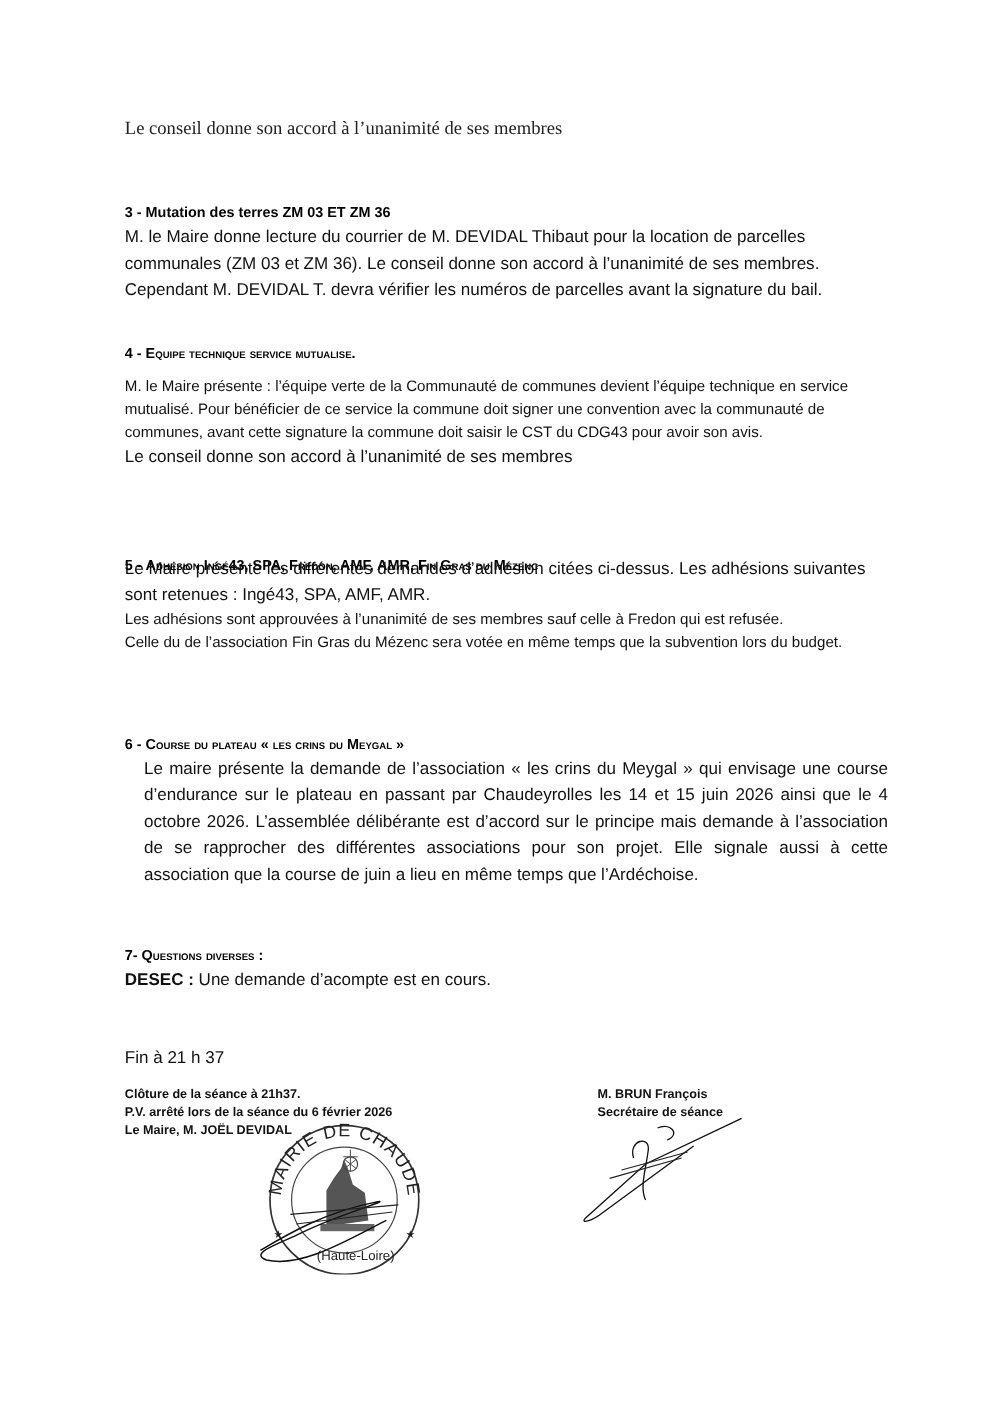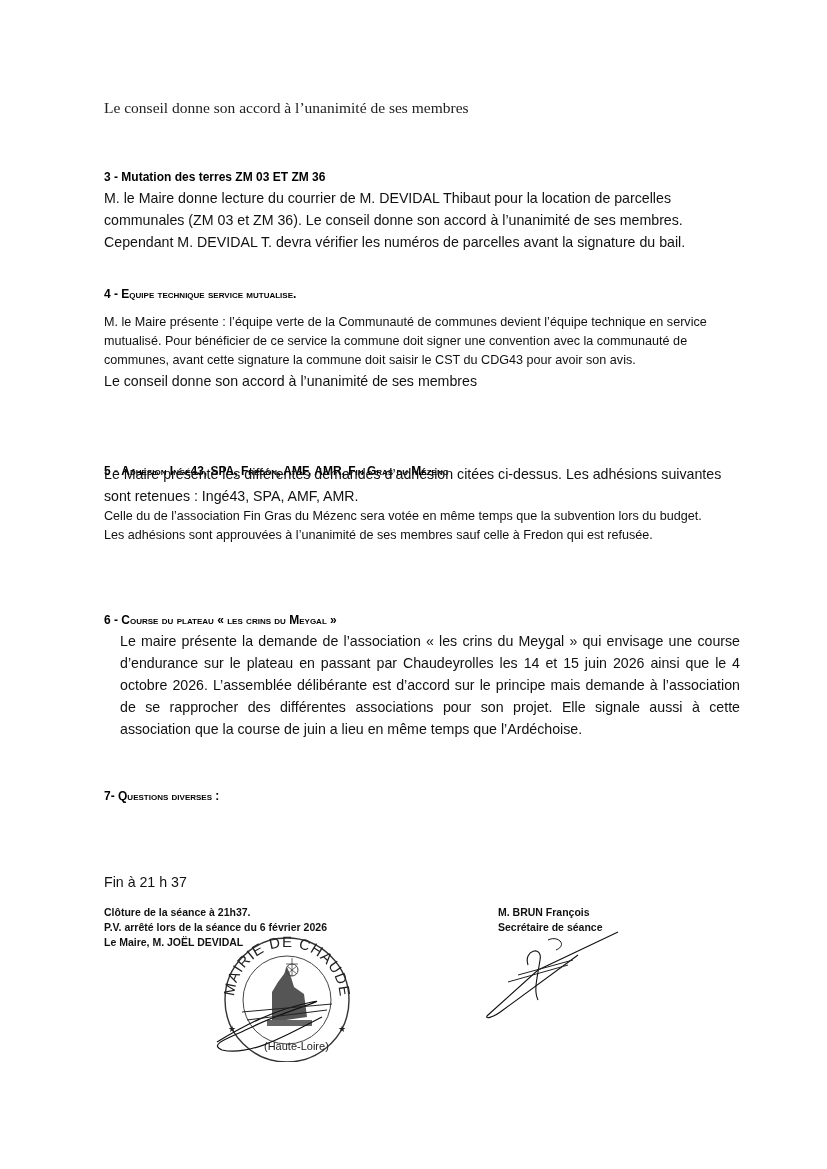--- a/index.html
+++ b/index.html
@@ -37,33 +37,38 @@
   <div class="para p13" style="top:313px;">
     <p>M. le Maire présente : l’équipe verte de la Communauté de communes devient l’équipe technique en service mutualisé. Pour bénéficier de ce service la commune doit signer une convention avec la communauté de communes, avant cette signature la commune doit saisir le CST du CDG43 pour avoir son avis.</p>
     <p class="p14" style="line-height:22px;">Le conseil donne son accord à l’unanimité de ses membres</p>
   </div>
 
   <div class="sec-title" style="top:420px;margin-top:44px;">
     <span>5 - </span><span class="sc">Adhesion Ingé43, SPA, Fredon, AMF, AMR, Fin Gras du Mezenc</span>
   </div>
   <div class="para" style="top:463px;">
     <p class="p14">Le Maire présente les différentes demandes d’adhésion citées ci-dessus. Les adhésions suivantes sont retenues : Ingé43, SPA, AMF, AMR.</p>
+    <p class="p13">Les adhésions sont approuvées à l’unanimité de ses membres sauf celle à Fredon qui est refusée.</p>
     <p class="p13">Celle du de l’association Fin Gras du Mézenc sera votée en même temps que la subvention lors du budget.</p>
-    <p class="p13">Les adhésions sont approuvées à l’unanimité de ses membres sauf celle à Fredon qui est refusée.</p>
   </div>
 
   <div class="sec-title" style="top:613px;">
     <span>6 - </span><span class="sc">Course du plateau « les crins du Meygal »</span>
   </div>
   <div class="para p14 justify" style="top:630px;margin-left:16px;">
     <p>Le maire présente la demande de l’association « les crins du Meygal » qui envisage une course d’endurance sur le plateau en passant par Chaudeyrolles les 14 et 15 juin 2026 ainsi que le 4 octobre 2026. L’assemblée délibérante est d’accord sur le principe mais demande à l’association de se rapprocher des différentes associations pour son projet. Elle signale aussi à cette association que la course de juin a lieu en même temps que l’Ardéchoise.</p>
   </div>
 
   <div class="sec-title" style="top:789px;">
     <span>7- </span><span class="sc">Questions diverses :</span>
+  </div>
+  <div class="para p14" style="top:806px;">
+    <p>
+      <b>DESEC :</b><span> Une demande d’acompte est en cours.</span>
+    </p>
   </div>
 
   <div class="para p14" style="top:871px;">
     <p>Fin à 21 h 37</p>
   </div>
 
   <div class="sig-block" style="left:104px; top:905px;">
     <div>Clôture de la séance à 21h37.</div>
     <div>P.V. arrêté lors de la séance du 6 février 2026</div>
     <div>Le Maire, M. JOËL DEVIDAL</div>

